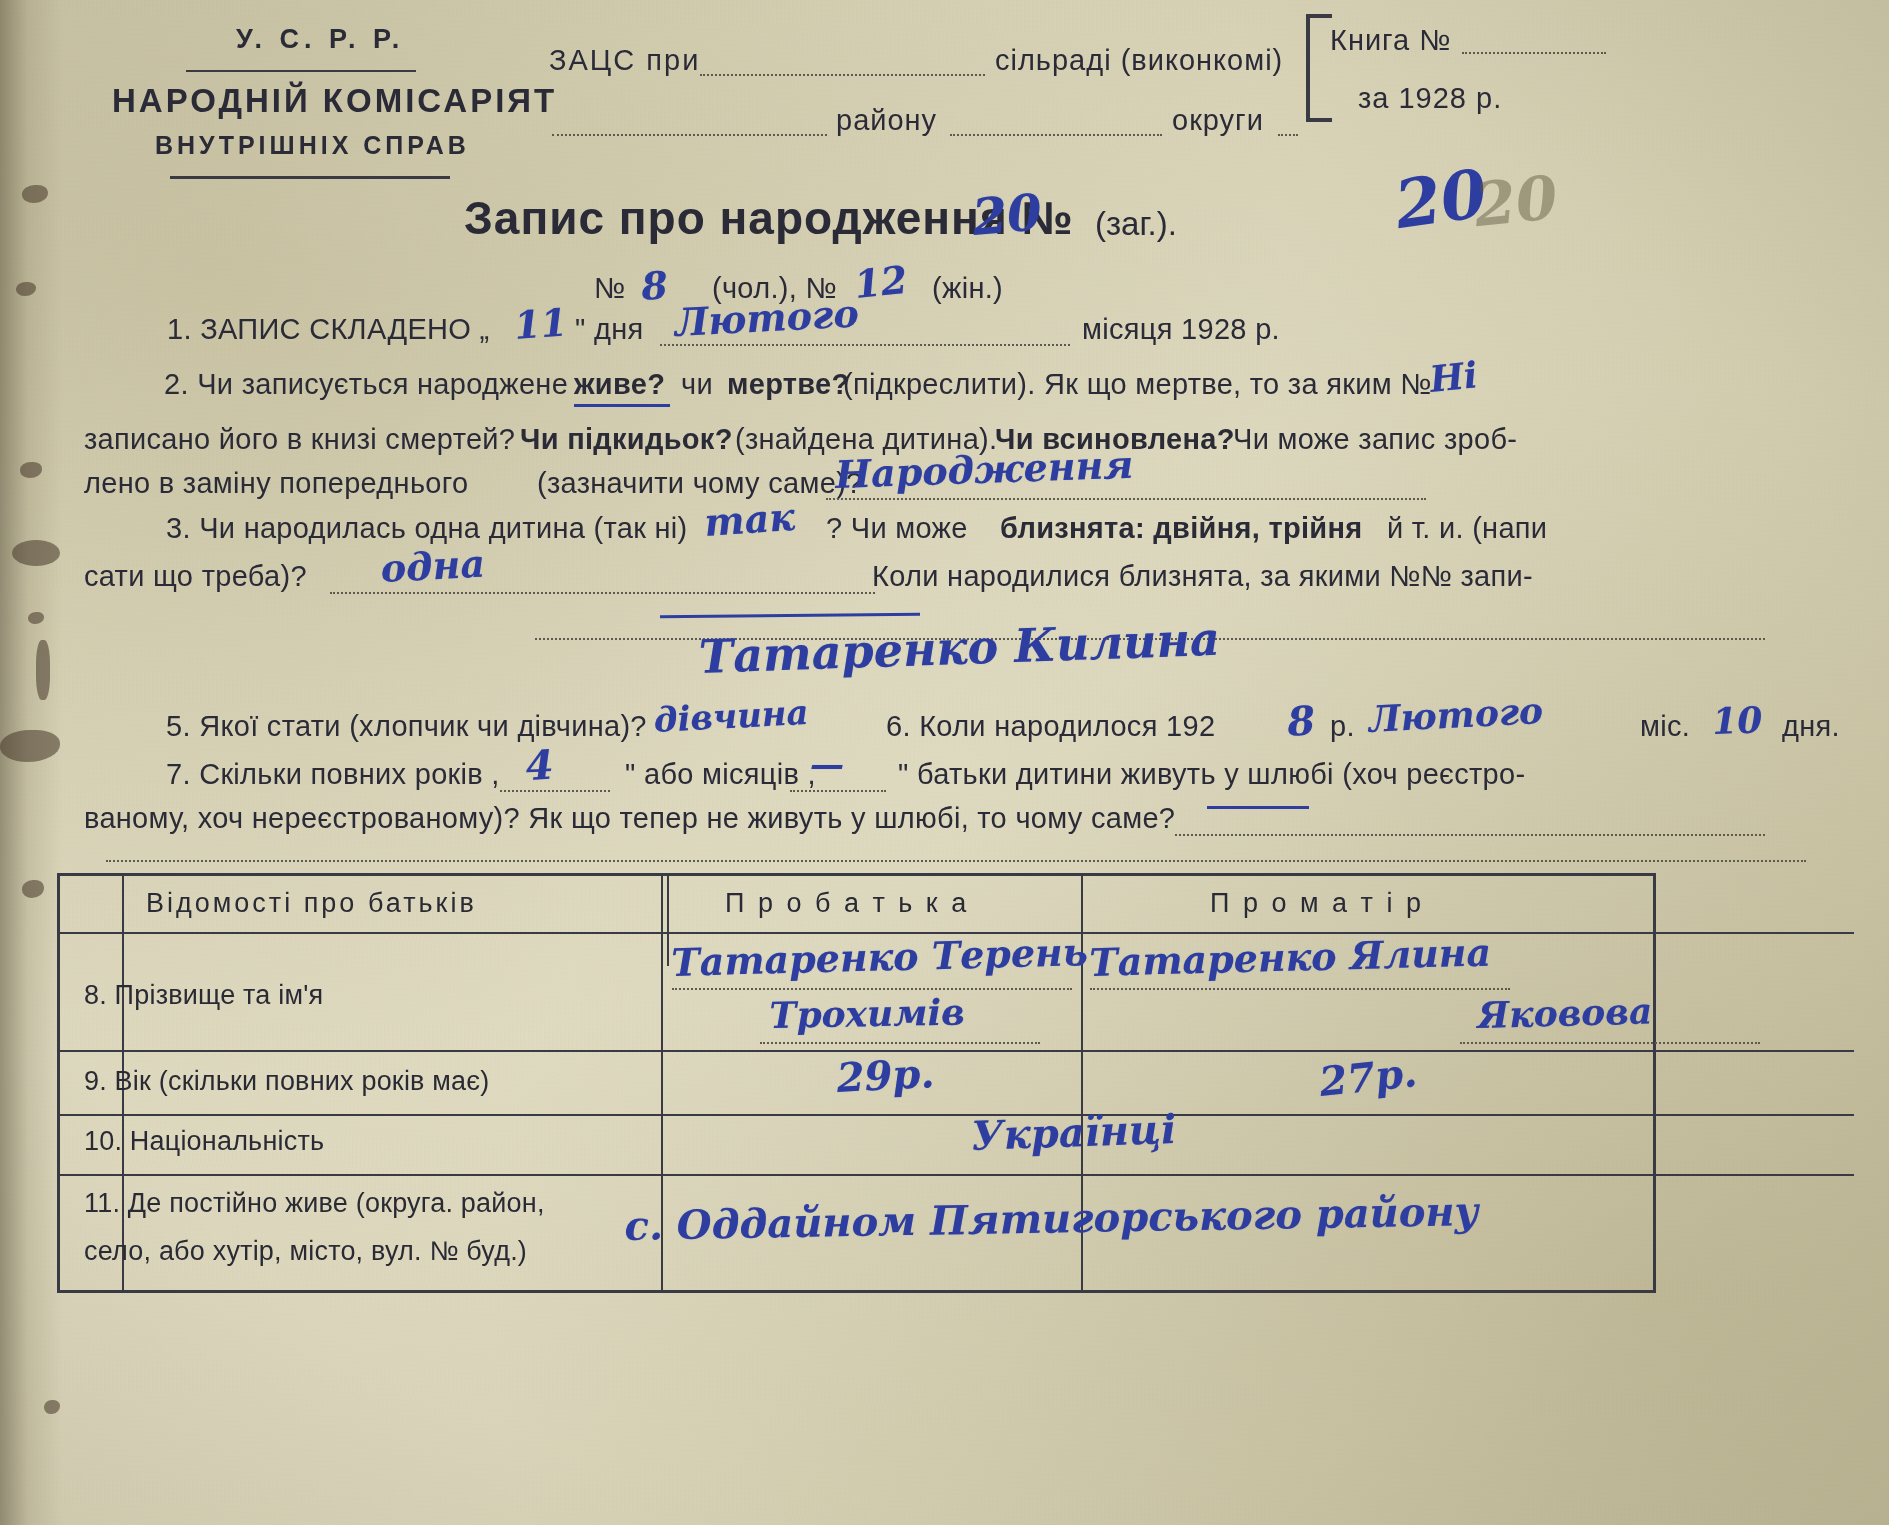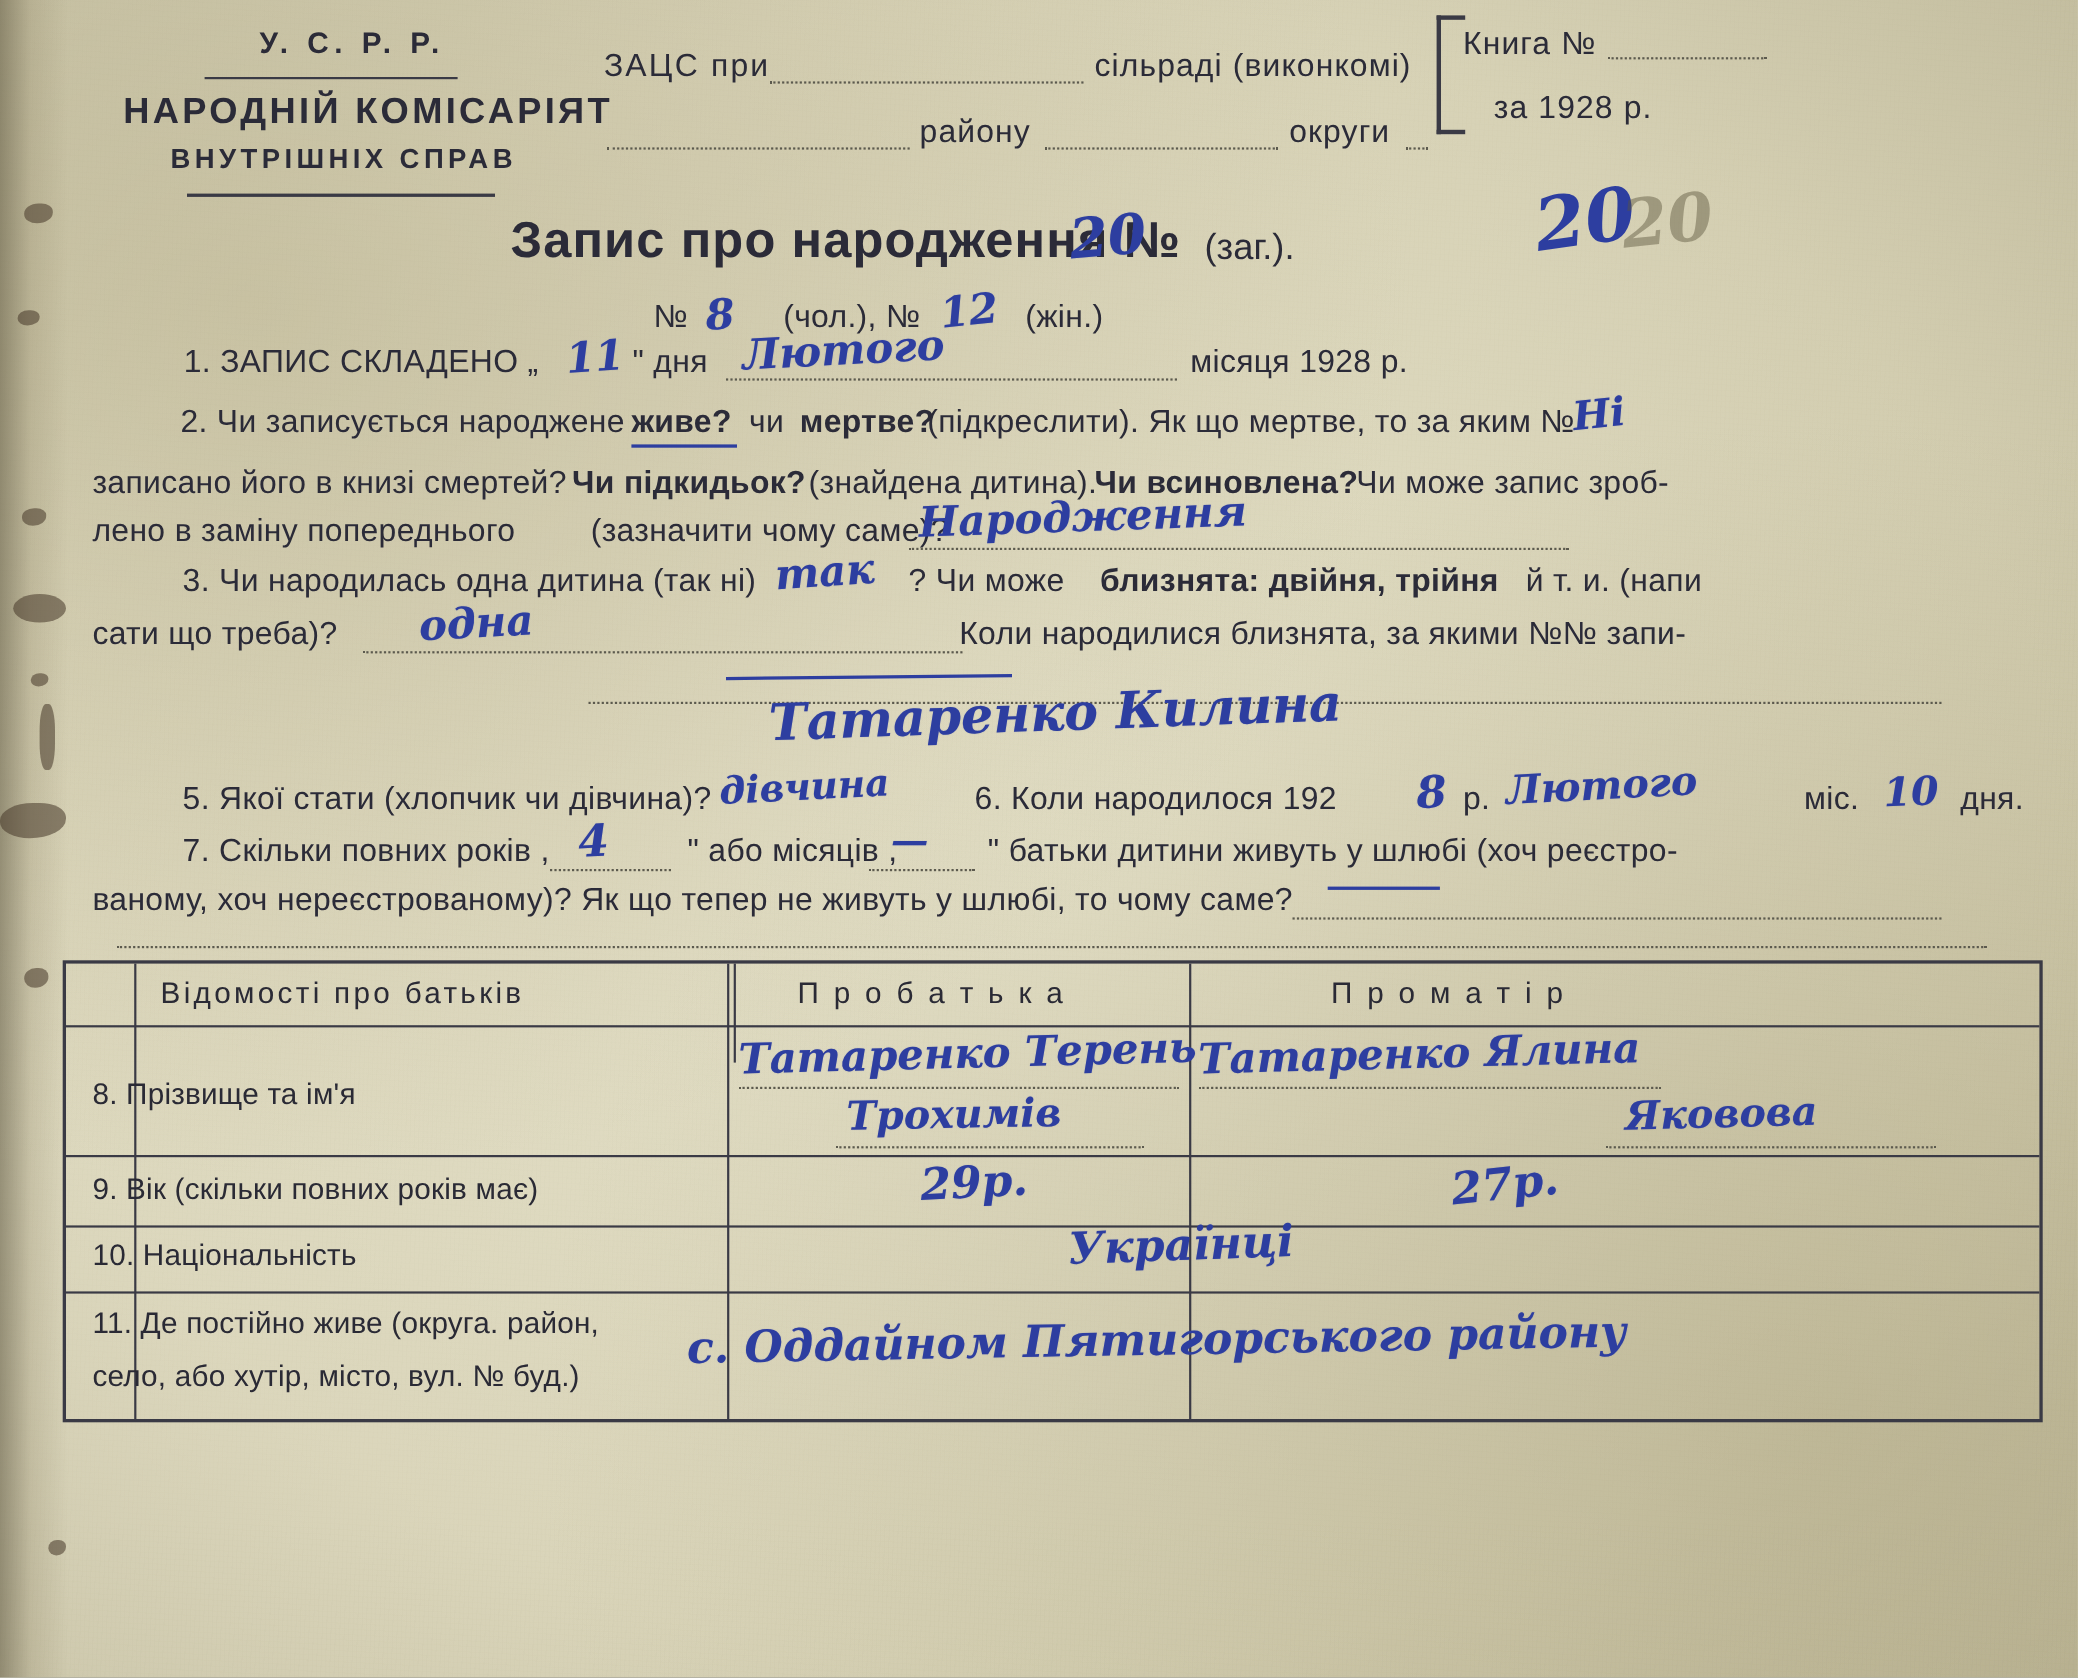--- a/index.html
+++ b/index.html
@@ -96,21 +96,21 @@
 
   #title { left: 464px; top: 191px; font-size: 46px; font-weight: bold; letter-spacing: 1px; }
   #title-zah { left: 1095px; top: 205px; font-size: 33px; }
 
   .line-txt { font-size: 29px; letter-spacing: 0.3px; }
 
   
   #tbl {
     position: absolute;
     left: 57px; top: 873px;
-    width: 1800px; height: 420px;
+    width: 1599px; height: 420px;
     border: 3px solid #3a3a45;
     box-sizing: border-box;
   }
   .tv { position: absolute; border-left: 2px solid #3a3a45; }
   .th { position: absolute; border-top: 2px solid #3a3a45; }
   .cell-h { position: absolute; font-size: 27px; letter-spacing: 3px; }
   .cell-l { position: absolute; font-size: 27px; letter-spacing: 0.2px; }
   #bigno {
     position: absolute; left: 1395px; top: 160px;
     font-size: 66px; color: #2d3ea0; font-family: "DejaVu Serif", serif;

